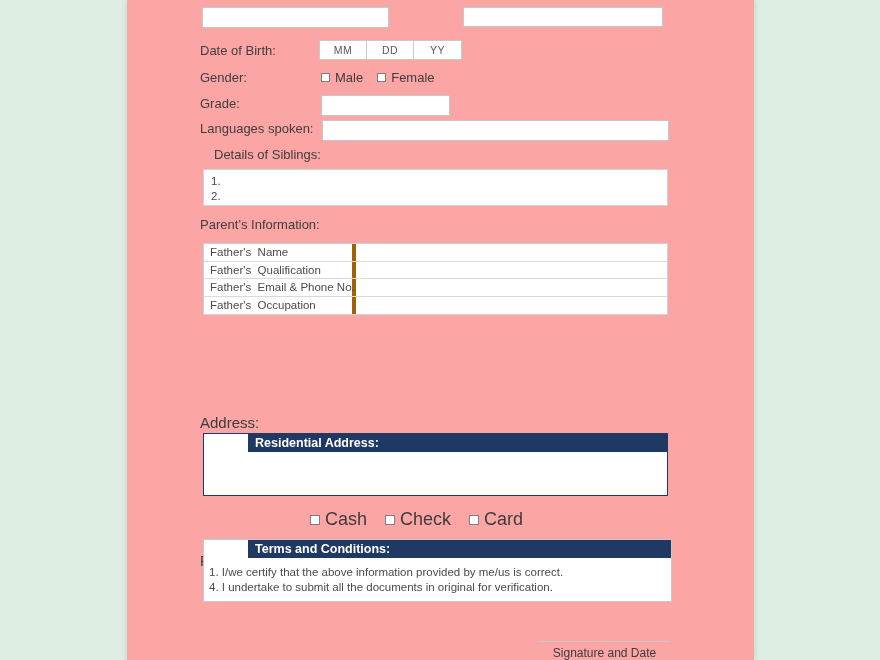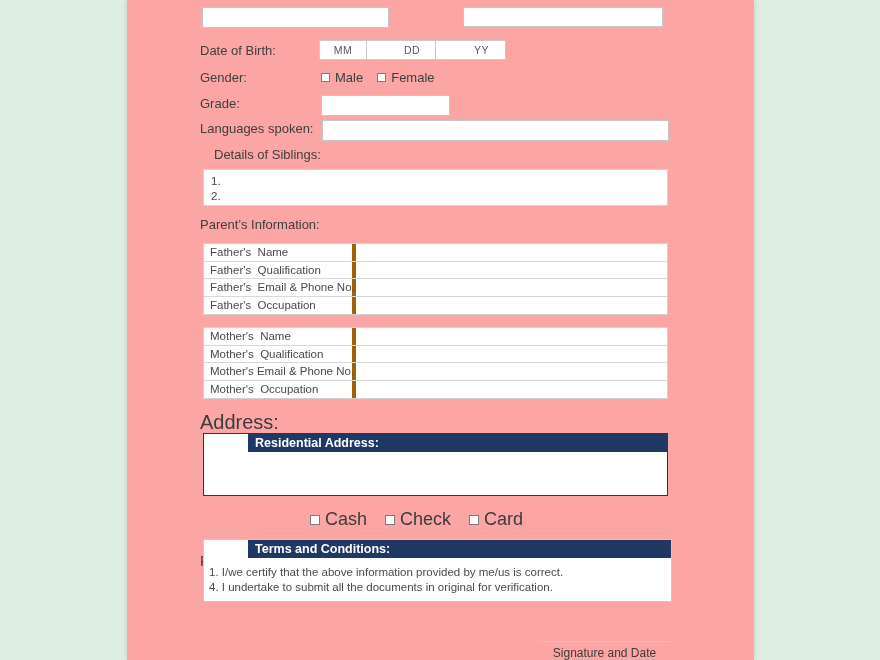--- a/index.html
+++ b/index.html
@@ -9,21 +9,21 @@
     font-family:"Liberation Sans", sans-serif;
     position:relative;
   }
   .page {
     position:absolute; left:127px; top:0; width:627px; height:660px;
     background:#fca5a5;
     box-shadow:0 0 6px rgba(0,0,0,0.14);
   }
   .abs { position:absolute; }
   .label { font-size:13px; color:#3e3e3e; line-height:15px; }
-  .big-label { font-size:20px; color:#3c3c3c; line-height:17px; }
+  .big-label { font-size:15px; color:#3c3c3c; line-height:17px; }
   .mid-label { font-size:14.5px; color:#3c3c3c; line-height:17px; }
   input.box {
     border:1px solid #c6c6c6; background:#fff; outline:none;
     font-size:12px; color:#333; padding:0 4px;
     font-family:"Liberation Sans", sans-serif;
   }
   .dob-table { display:flex; border:1px solid #c9c9c9; background:#fff; }
   .dob-cell {
     width:47px; height:18px; border-right:1px solid #c9c9c9;
     font-size:10.5px; color:#585858; letter-spacing:.5px;
@@ -58,21 +58,21 @@
 </style>
 </head>
 <body>
 
 <div class="page">
 
   <input class="box abs" style="left: 75px; top: 7px; width: 187px; height: 21px;">
   <input class="box abs" style="left: 336px; top: 7px; width: 200px; height: 20px;">
 
   <div class="label abs" style="left:73px; top:43px;">Date of Birth:</div>
-  <div class="dob-table abs" style="left:192px; top:40px;gap:22px;">
+  <div class="dob-table abs" style="left:192px; top:40px;">
     <div class="dob-cell">MM</div>
     <div class="dob-cell">DD</div>
     <div class="dob-cell">YY</div>
   </div>
 
   <div class="label abs" style="left:73px; top:70px;">Gender:</div>
   <div class="chk-row abs" style="left:194px; top:70px; gap:14px;">
     <span class="chk-row">
       <span class="chk"></span>
       <span class="chk-label">Male</span>
@@ -109,38 +109,20 @@
     <div class="trow">
       <div class="trow-label">Father's  Email &amp; Phone No.</div>
       <div class="trow-value"></div>
     </div>
     <div class="trow">
       <div class="trow-label">Father's  Occupation</div>
       <div class="trow-value"></div>
     </div>
   </div>
 
-  <div class="info-table abs" style="left:76px; top:327px; width:465px;">
-    <div class="trow">
-      <div class="trow-label">Mother's  Name</div>
-      <div class="trow-value"></div>
-    </div>
-    <div class="trow">
-      <div class="trow-label">Mother's  Qualification</div>
-      <div class="trow-value"></div>
-    </div>
-    <div class="trow">
-      <div class="trow-label">Mother's Email &amp; Phone No.</div>
-      <div class="trow-value"></div>
-    </div>
-    <div class="trow">
-      <div class="trow-label">Mother's  Occupation</div>
-      <div class="trow-value"></div>
-    </div>
-  </div>
 
   <div class="big-label abs" style="left:73px; top:414px;">Address:</div>
   <div class="abs outline-box" style="left:76px; top:433px; width:465px; border-color:#1f3864;">
     <div class="navy-header" style="background:#1f3864;">Residential Address:</div>
     <div style="height:43px; background:#fff;"></div>
   </div>
 
   <div class="mid-label abs" style="left:73px; top:509px;margin-top:44px;">Payment Details</div>
   <div class="chk-row abs" style="left:183px; top:509px; gap:18px;">
     <span class="chk-row">

